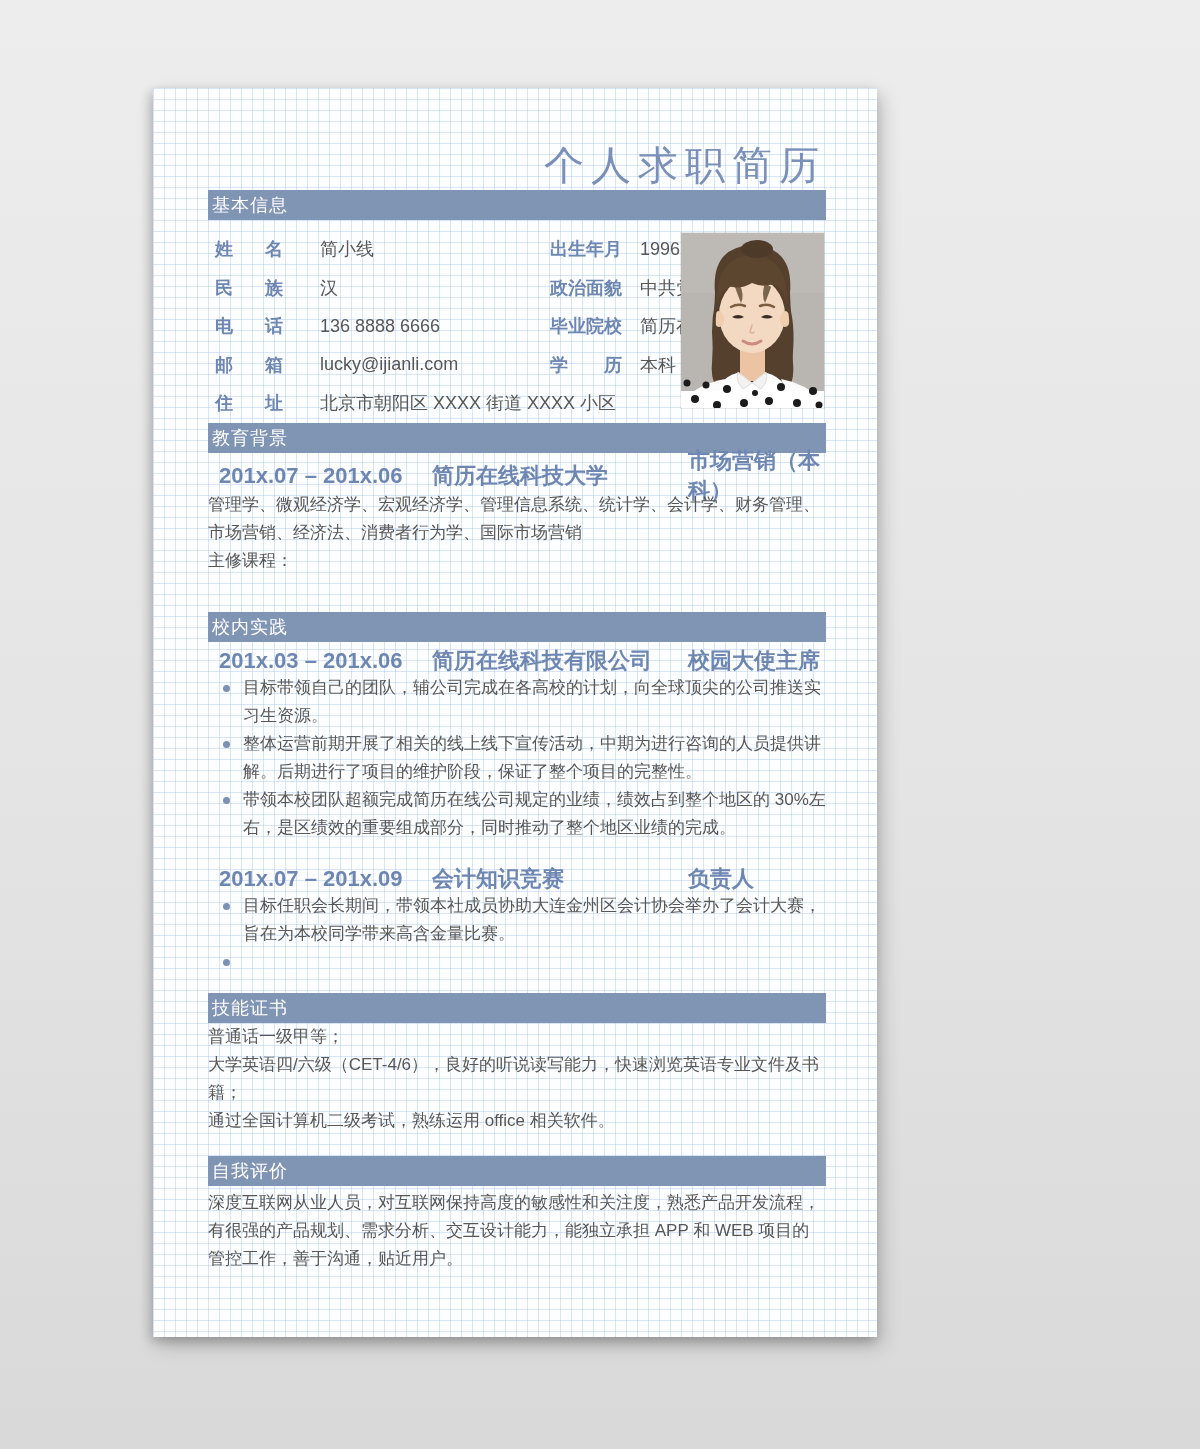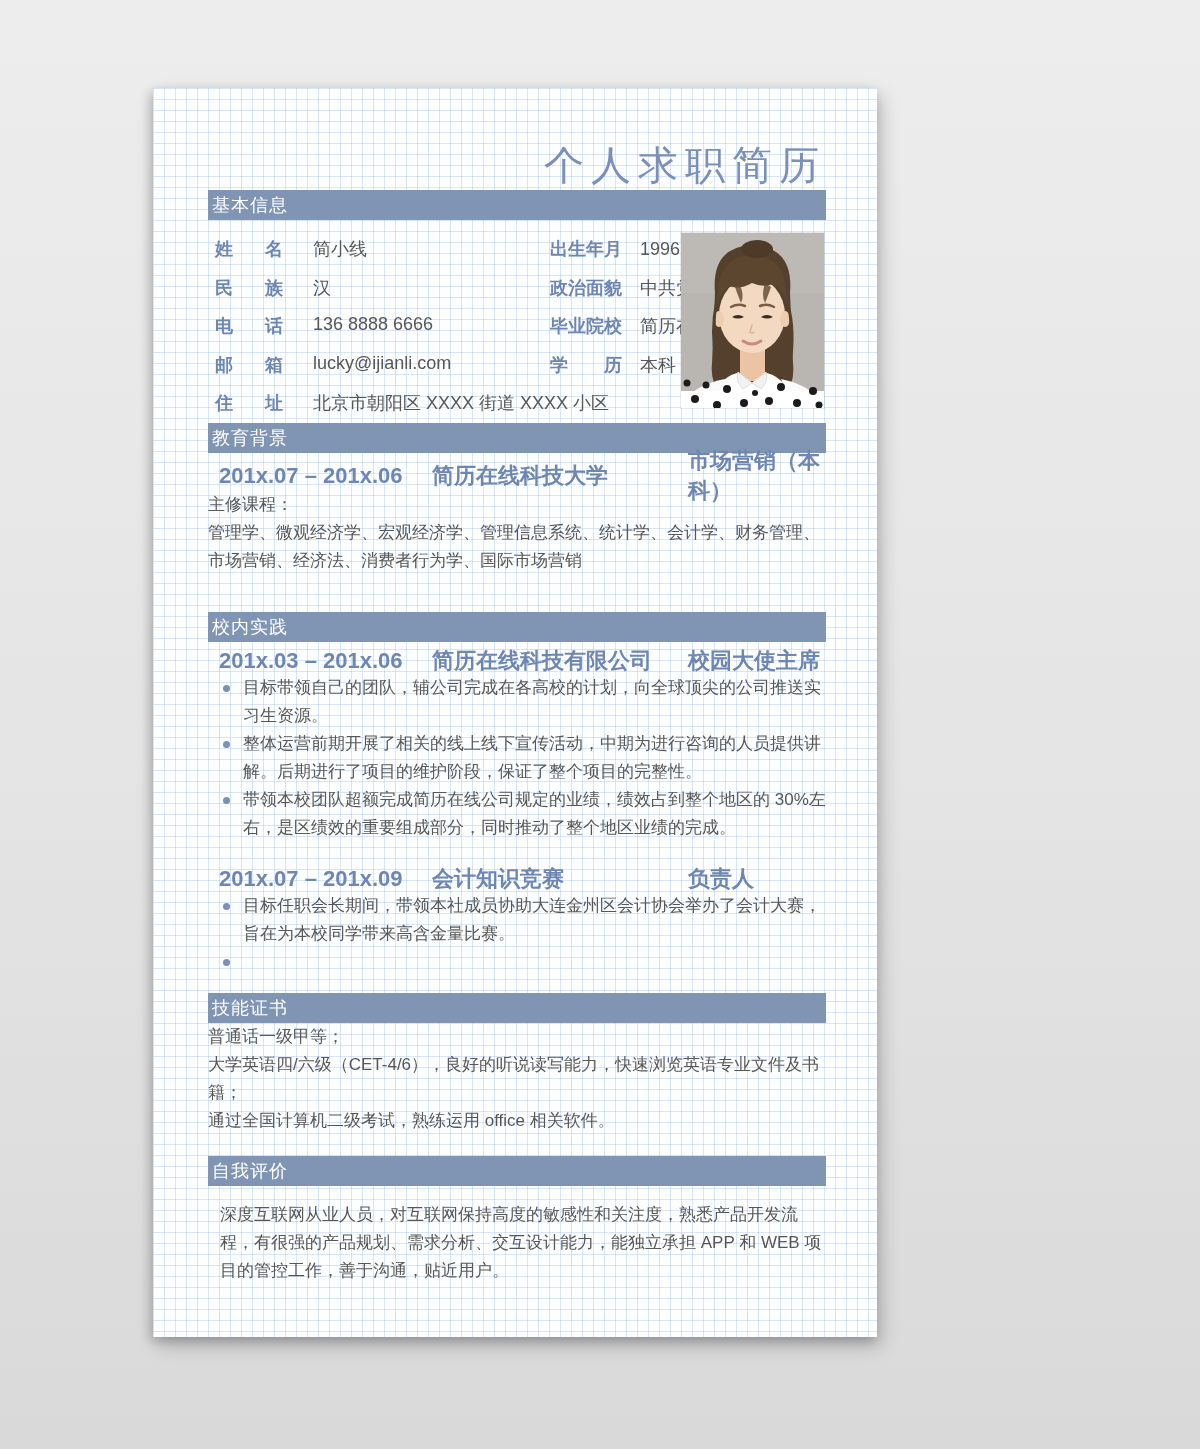--- a/index.html
+++ b/index.html
@@ -33,40 +33,40 @@
   
   .basic-wrap { position:relative; min-height:202px; padding-top:10px; }
   .info-row { height:38.5px; display:flex; align-items:center; padding-left:7px; font-size:18px; }
   .lbl {
     display:inline-block; color:#6d86b2; font-weight:bold;
     text-align:justify; text-align-last:justify; flex-shrink:0;
   }
   .lbl-l { width:68px; margin-right:30px; }
   .lbl-r { width:72px; margin-right:18px; }
   .val { color:#575757; }
-  .pair-left { display:flex; align-items:flex-start; width:335px; flex-shrink:0; }
+  .pair-left { display:flex; align-items:center; width:335px; flex-shrink:0;gap:7px; }
   .info-row.single .pair-left { width:auto; }
   .photo {
     position:absolute; top:13px; right:2px; width:143px; height:175px;
     box-shadow:0 0 0 1px rgba(0,0,0,0.08);
   }
   
   .entry-head { display:flex; padding-left:11px; font-size:22px; font-weight:bold; color:#6d86b2; height:22px; align-items:center; }
   .eh-date { width:213px; flex-shrink:0; }
   .eh-org  { width:256px; flex-shrink:0; }
   
   .para { font-size:17px; line-height:28px; color:#575757; }
   .bullets { margin-top:2px; }
   .bullet-item { display:flex; }
   .dot {
     width:7px; height:7px; border-radius:50%; background:#7d91b3;
     flex-shrink:0; margin:11px 0 0 15px;
   }
   .bullet-text { font-size:17px; line-height:28px; padding-left:13px; }
-  .mt12{margin-top:12px;} .mt8{margin-top:8px;} .mt15{margin-top:15px;padding-left:12px;}
+  .mt12{margin-top:12px;} .mt8{margin-top:8px;} .mt15{margin-top:3px;}
   .mt18{} .mt21{margin-top:21px;} .mt25{margin-top:37px;}
   .mt26{margin-top:26px;} .mt27{margin-top:27px;}
   .courses { margin-top:4px; }
 </style>
 </head>
 <body>
 
 <div class="paper">
   <div class="content">
 
@@ -175,22 +175,22 @@
       </svg>
     </div>
 
     <div class="section-bar">教育背景</div>
     <div class="entry-head mt12">
       <span class="eh-date">201x.07 – 201x.06</span>
       <span class="eh-org">简历在线科技大学</span>
       <span>市场营销（本科）</span>
     </div>
     <div class="para courses">
+      <div>管理学、微观经济学、宏观经济学、管理信息系统、统计学、会计学、财务管理、市场营销、经济法、消费者行为学、国际市场营销</div>
       <div>主修课程：</div>
-      <div>管理学、微观经济学、宏观经济学、管理信息系统、统计学、会计学、财务管理、市场营销、经济法、消费者行为学、国际市场营销</div>
     </div>
 
     <div class="section-bar mt25">校内实践</div>
 
     <div class="entry-head mt8">
       <span class="eh-date">201x.03 – 201x.06</span>
       <span class="eh-org">简历在线科技有限公司</span>
       <span>校园大使主席</span>
     </div>
     <div class="bullets">

